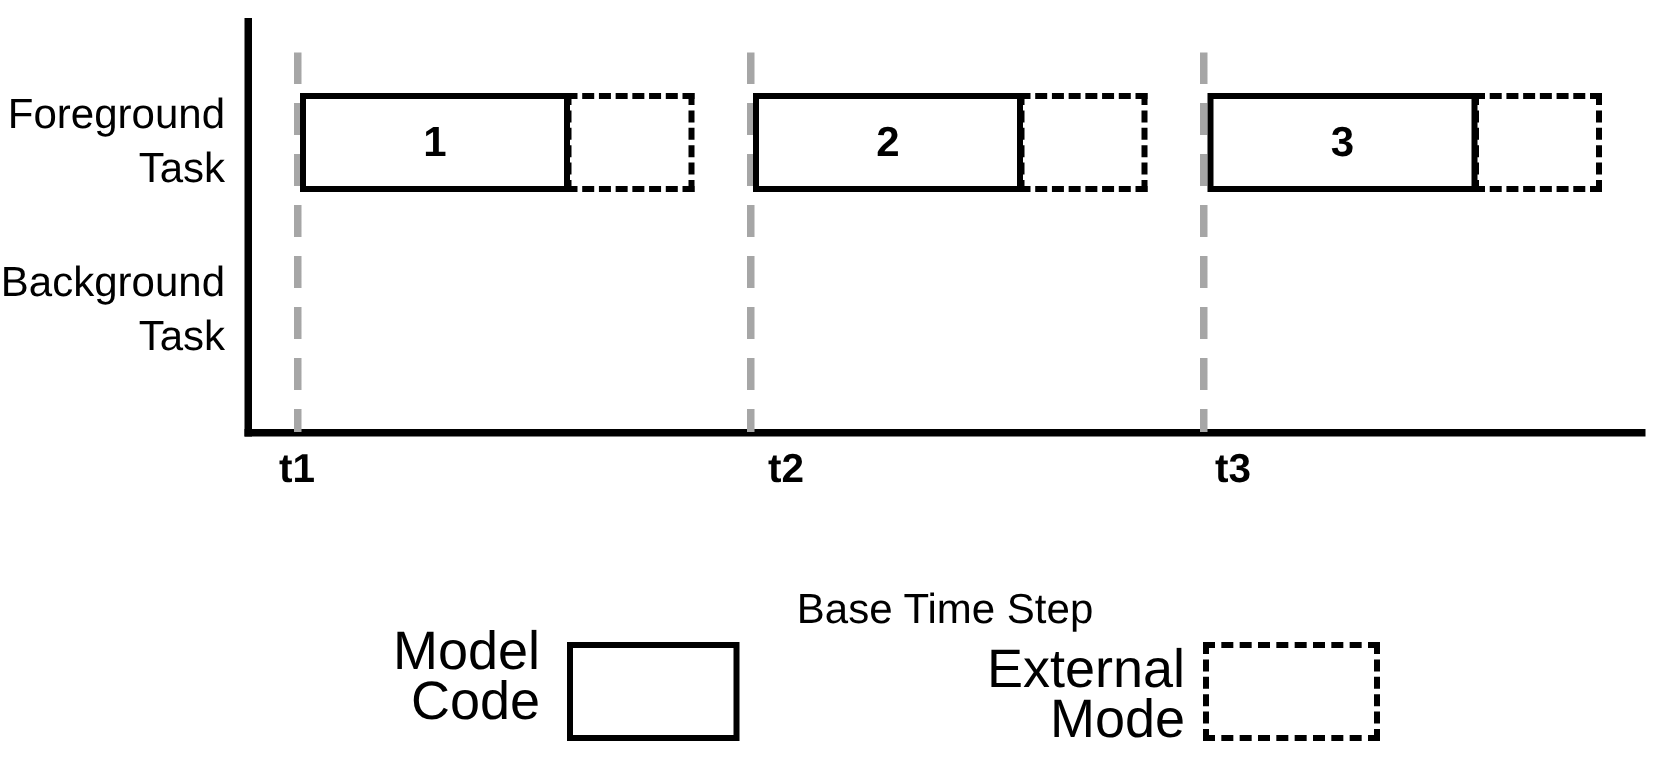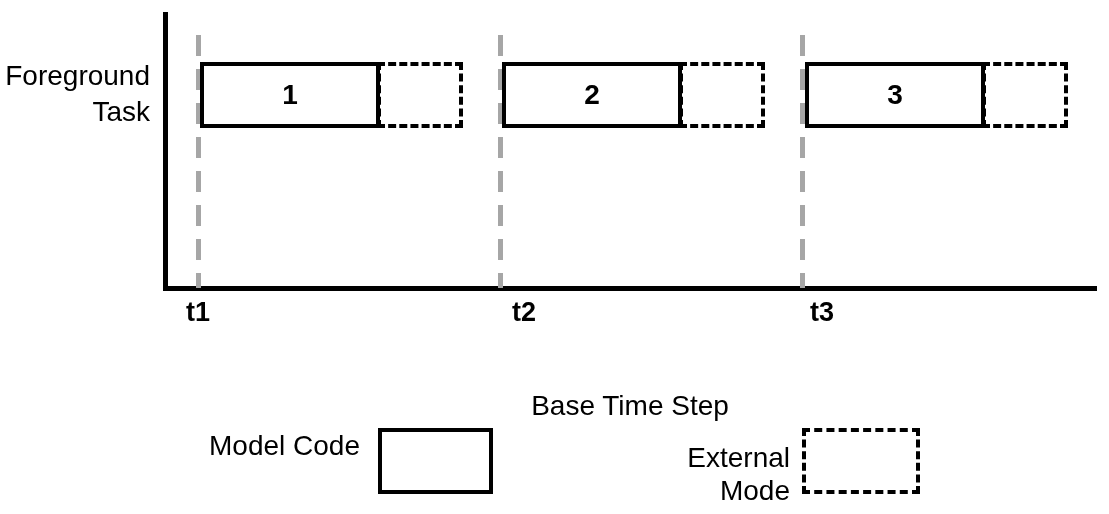--- a/index.html
+++ b/index.html
@@ -105,24 +105,24 @@
     left: 163px; top: 350px;
     width: 934px;
     text-align: center;
     font-size: 28px;
     margin-top: 40px;
   }
 
   
   .legend-label {
     position: absolute;
-    top: 429px;
+    top: 417px;
     width: 170px;
     text-align: right;
-    font-size: 28px;
+    font-size: 36px;
     line-height: 33px;
   }
   .legend-label.model    { left: 190px; }
   .legend-label.external { left: 620px; margin-top: 12px; }
   .legend-swatch {
     position: absolute;
     top: 428px;
     height: 66px;
     box-sizing: border-box;
     background: #ffffff;
@@ -140,20 +140,21 @@
 </style>
 </head>
 <body>
 
 <div class="canvas">
 
   <div class="y-axis"></div>
   <div class="x-axis"></div>
 
   <div class="row-label foreground">Foreground Task</div>
+  <div class="row-label background">Background Task</div>
 
   <div class="tick-line t1"></div>
   <div class="tick-line t2"></div>
   <div class="tick-line t3"></div>
 
   <div class="task-box solid task-1-solid">
     <span>1</span>
   </div>
   <div class="task-box dashed task-1-dashed"></div>
 

